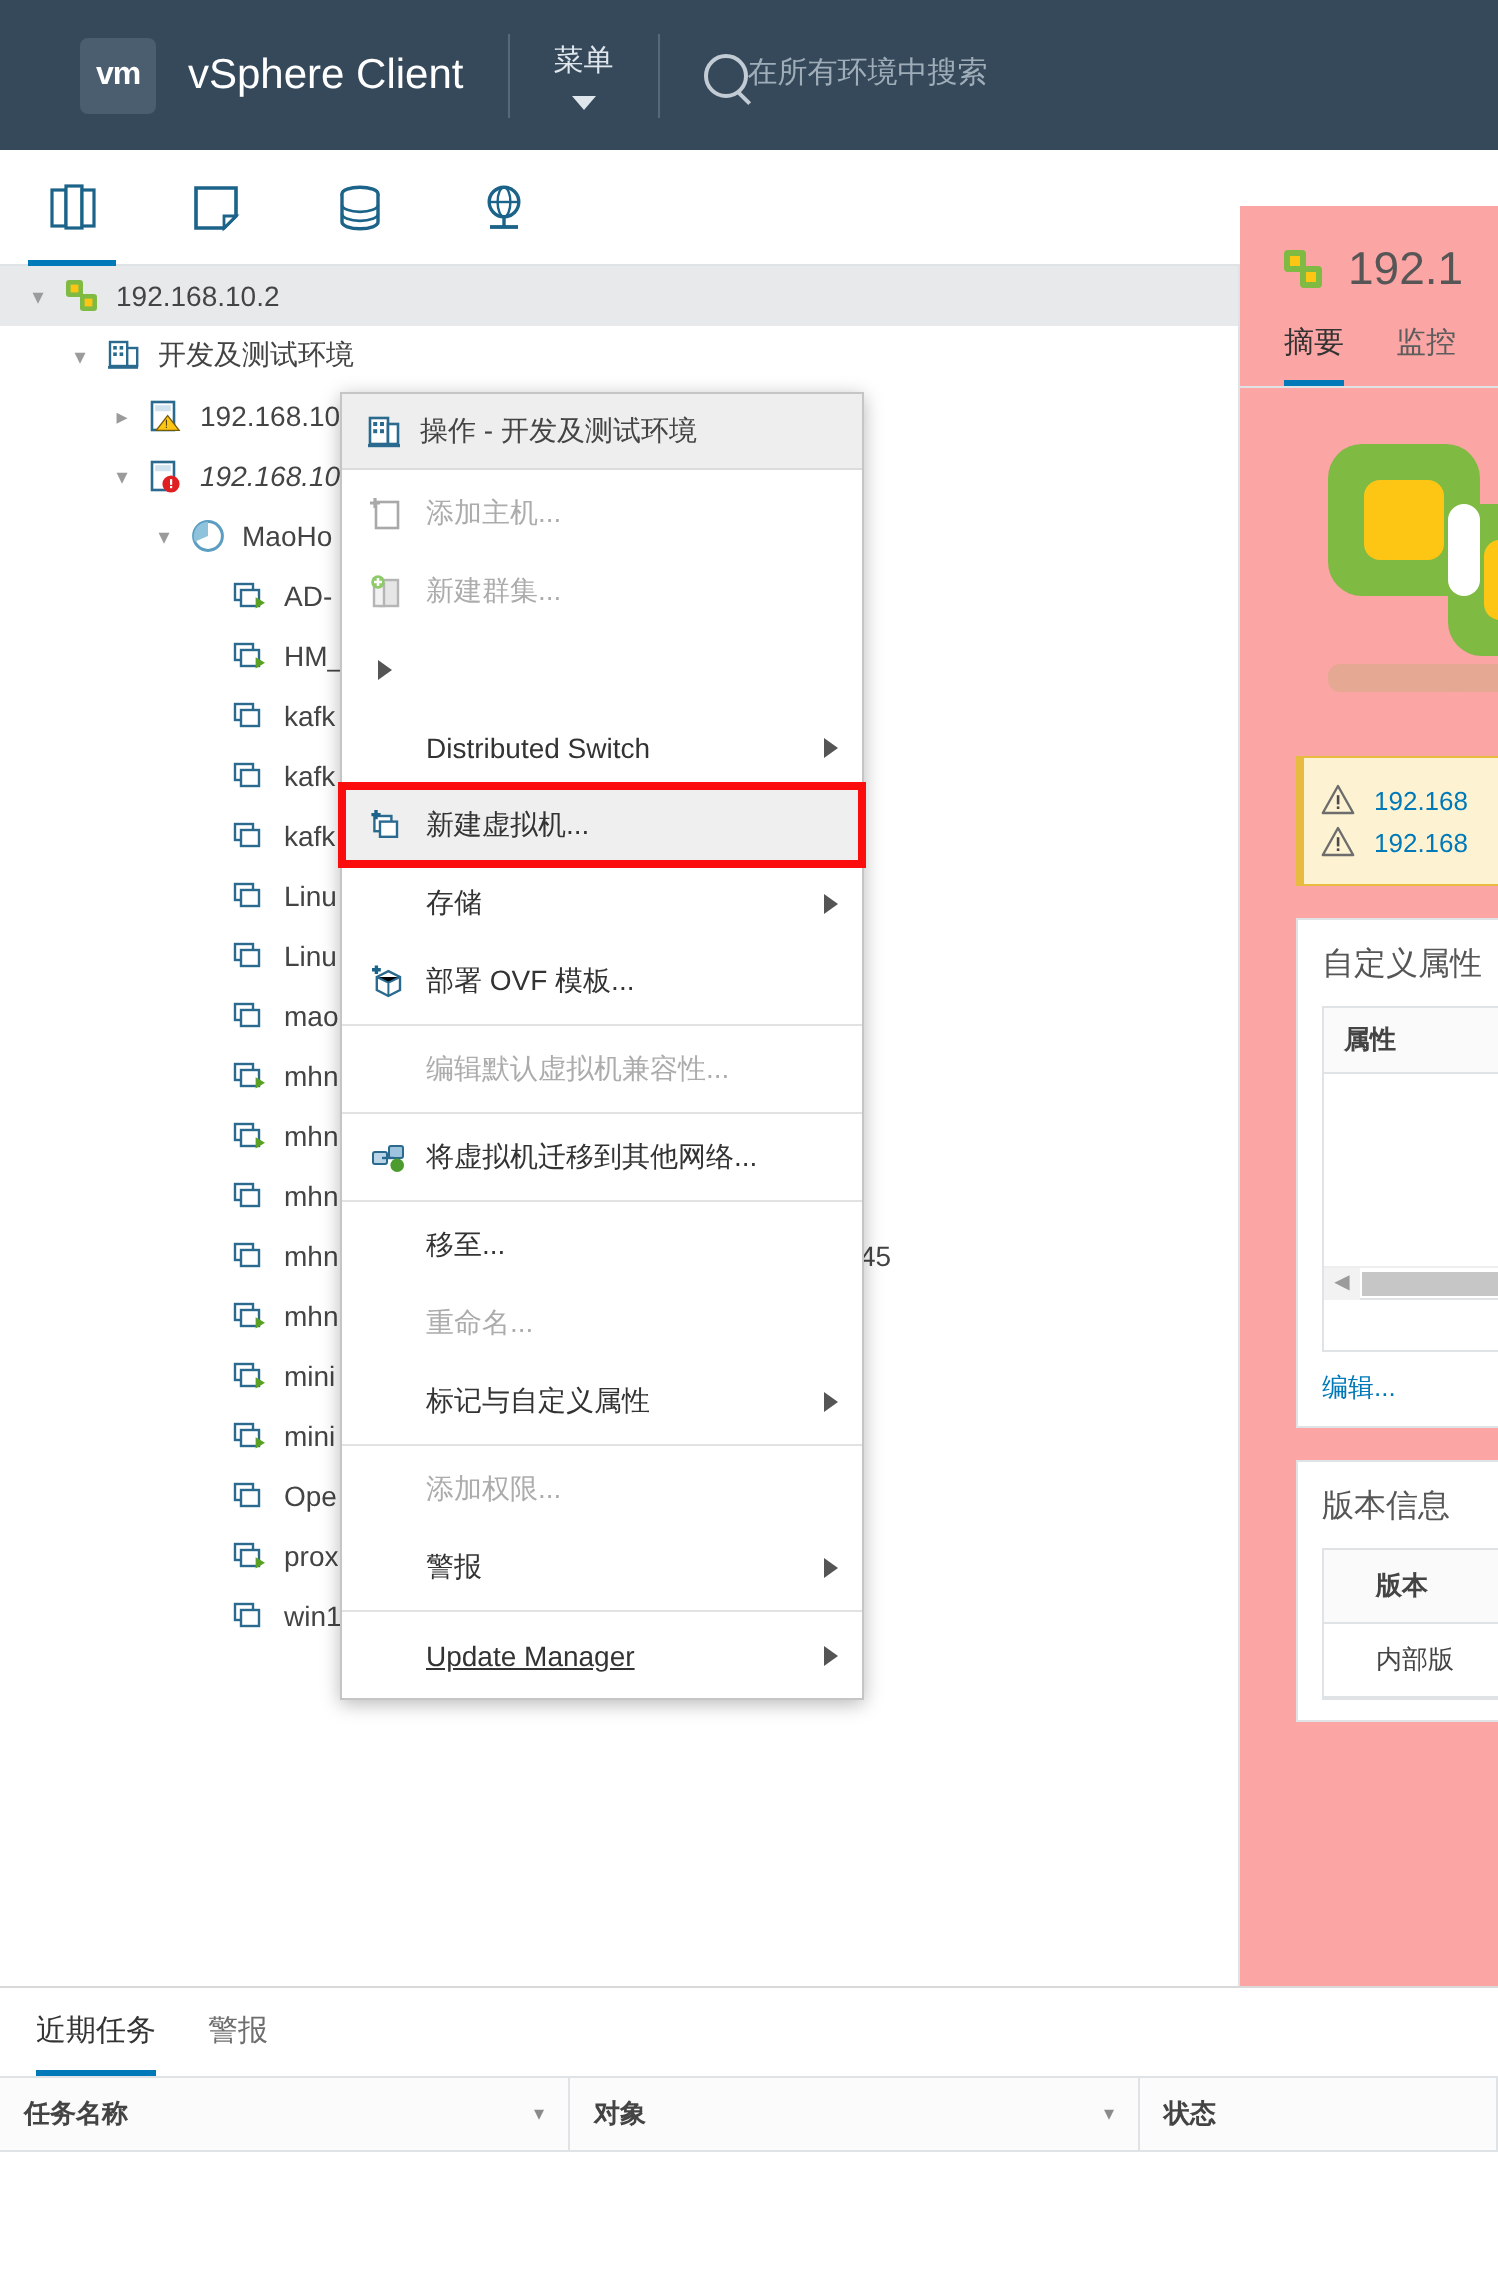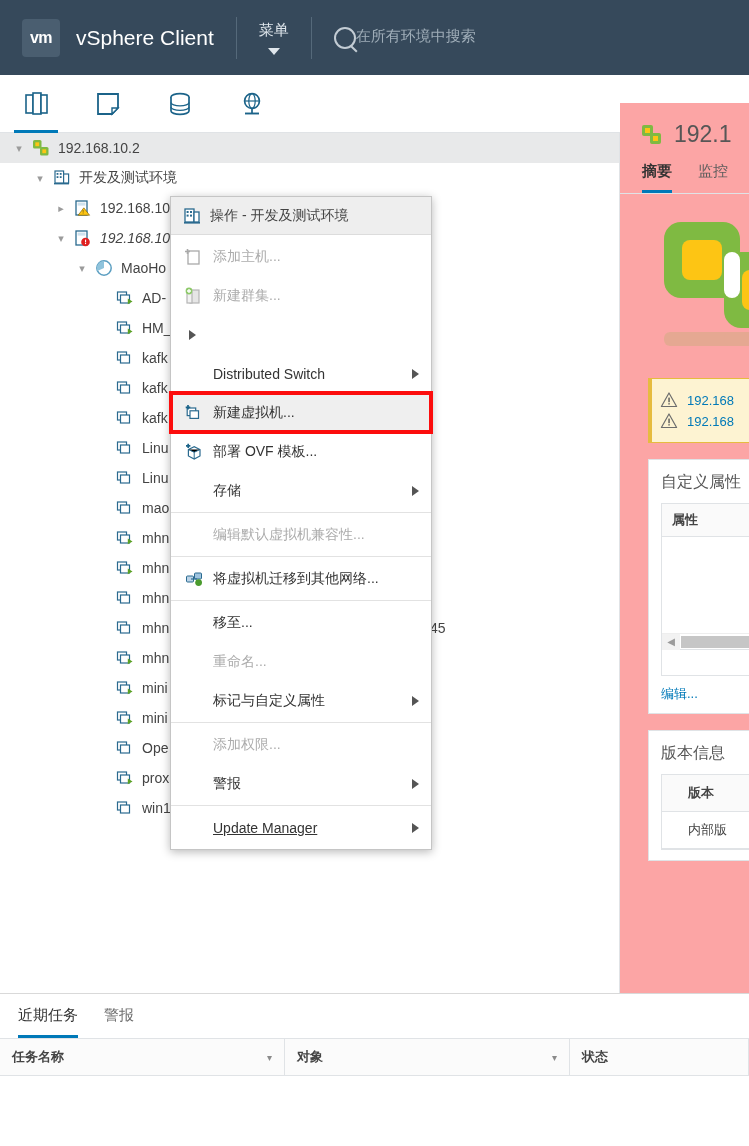--- a/index.html
+++ b/index.html
@@ -9,21 +9,21 @@
     font-size: 13px;
     color:#333;
     background:#fff;
   }
 
   
   #app { position:relative; width:749px; height:1146px; background:#fff; }
 
   .topbar {
     position:absolute; left:0; top:0; width:749px; height:75px;
-    background:#36495b; display:flex; align-items:center;
+    background:#36495b; display:flex; align-items:center;padding-left:18px;
   }
   .vm-logo {
     width:38px; height:38px; margin-left:22px; background:#4a5e70;
     border-radius:4px; display:flex; align-items:center; justify-content:center;
     color:#fff; font-size:16px; font-weight:bold; letter-spacing:-0.5px;
   }
   .product-title {
     color:#fff; font-size:21px; margin-left:16px; font-weight:normal; white-space:nowrap;
   }
   .topsep { width:1px; height:42px; background:#55697a; margin:0 22px; }
@@ -57,21 +57,21 @@
   .tlabel { overflow:hidden; }
 
   
   .rightpane {
     position:absolute; left:620px; top:75px; right:0; bottom:153px;
     background:#fca5a5; overflow:hidden;margin-top:28px;
   }
   .obj-title { display:flex; align-items:center; gap:10px; padding:18px 0 0 20px; font-size:23px; color:#565656; white-space:nowrap;}
   .tabs { display:flex; gap:26px; padding:14px 0 0 22px; font-size:15px; color:#5d5d5d; white-space:nowrap;}
   .tab { padding-bottom:9px; cursor:pointer; }
-  .tab.active { color:#333; border-bottom:3px solid #0079b8;font-weight:bold; }
+  .tab.active { color:#333; border-bottom:3px solid #0079b8; }
   .tabs-line { border-bottom:1px solid #e0e3e6; margin-left:0; }
   .bigicon { margin:26px 0 0 42px; }
   .warnbox {
     margin:26px 0 0 28px; width:180px; background:#fdf3d2; border:1px solid #e6bb3f;
     border-left:4px solid #e6bb3f; padding:9px 8px; font-size:13px;
   }
   .warnrow { display:flex; align-items:center; gap:9px; color:#0079b8; margin:3px 0; white-space:nowrap;}
   .card {
     margin:16px 0 0 28px; width:210px; border:1px solid #e0e3e6; background:#fff;
     padding:12px 12px 10px 12px;
@@ -589,33 +589,33 @@
           <div class="ctx-item highlight">
             <span class="ci">
               <svg width="18" height="18" viewBox="0 0 18 18">
                 <rect x="2.2" y="4" width="8.5" height="7.6" fill="#fff" stroke="#2a6a8f" stroke-width="1.2"></rect>
                 <rect x="5" y="6.8" width="8.5" height="7.6" fill="#fff" stroke="#2a6a8f" stroke-width="1.2"></rect>
                 <path d="M3 1 V5.6 M0.7 3.3 H5.3" stroke="#1b6389" stroke-width="1.7"></path>
               </svg>
             </span>
             <span class="ctext">新建虚拟机...</span>
           </div>
+          <div class="ctx-item noicon">
+            <span class="ctext">存储</span>
+            <span class="submark"></span>
+          </div>
           <div class="ctx-item">
             <span class="ci">
               <svg width="18" height="18" viewBox="0 0 18 18">
                 <path d="M3.4 6.5 L9.2 3.6 L15 6.5 V13 L9.2 16 L3.4 13 Z" fill="#fff" stroke="#2a6a8f" stroke-width="1.2"></path>
                 <path d="M3.4 6.5 L9.2 9.3 L15 6.5 M9.2 9.3 V16" stroke="#2a6a8f" stroke-width="1"></path>
                 <path d="M3.2 0.8 V5 M1 2.9 H5.4" stroke="#1b6389" stroke-width="1.7"></path>
               </svg>
             </span>
             <span class="ctext">部署 OVF 模板...</span>
-          </div>
-          <div class="ctx-item noicon">
-            <span class="ctext">存储</span>
-            <span class="submark"></span>
           </div>
         </div>
         <div class="ctx-group">
           <div class="ctx-item disabled noicon">
             <span class="ctext">编辑默认虚拟机兼容性...</span>
           </div>
         </div>
         <div class="ctx-group">
           <div class="ctx-item">
             <span class="ci">

